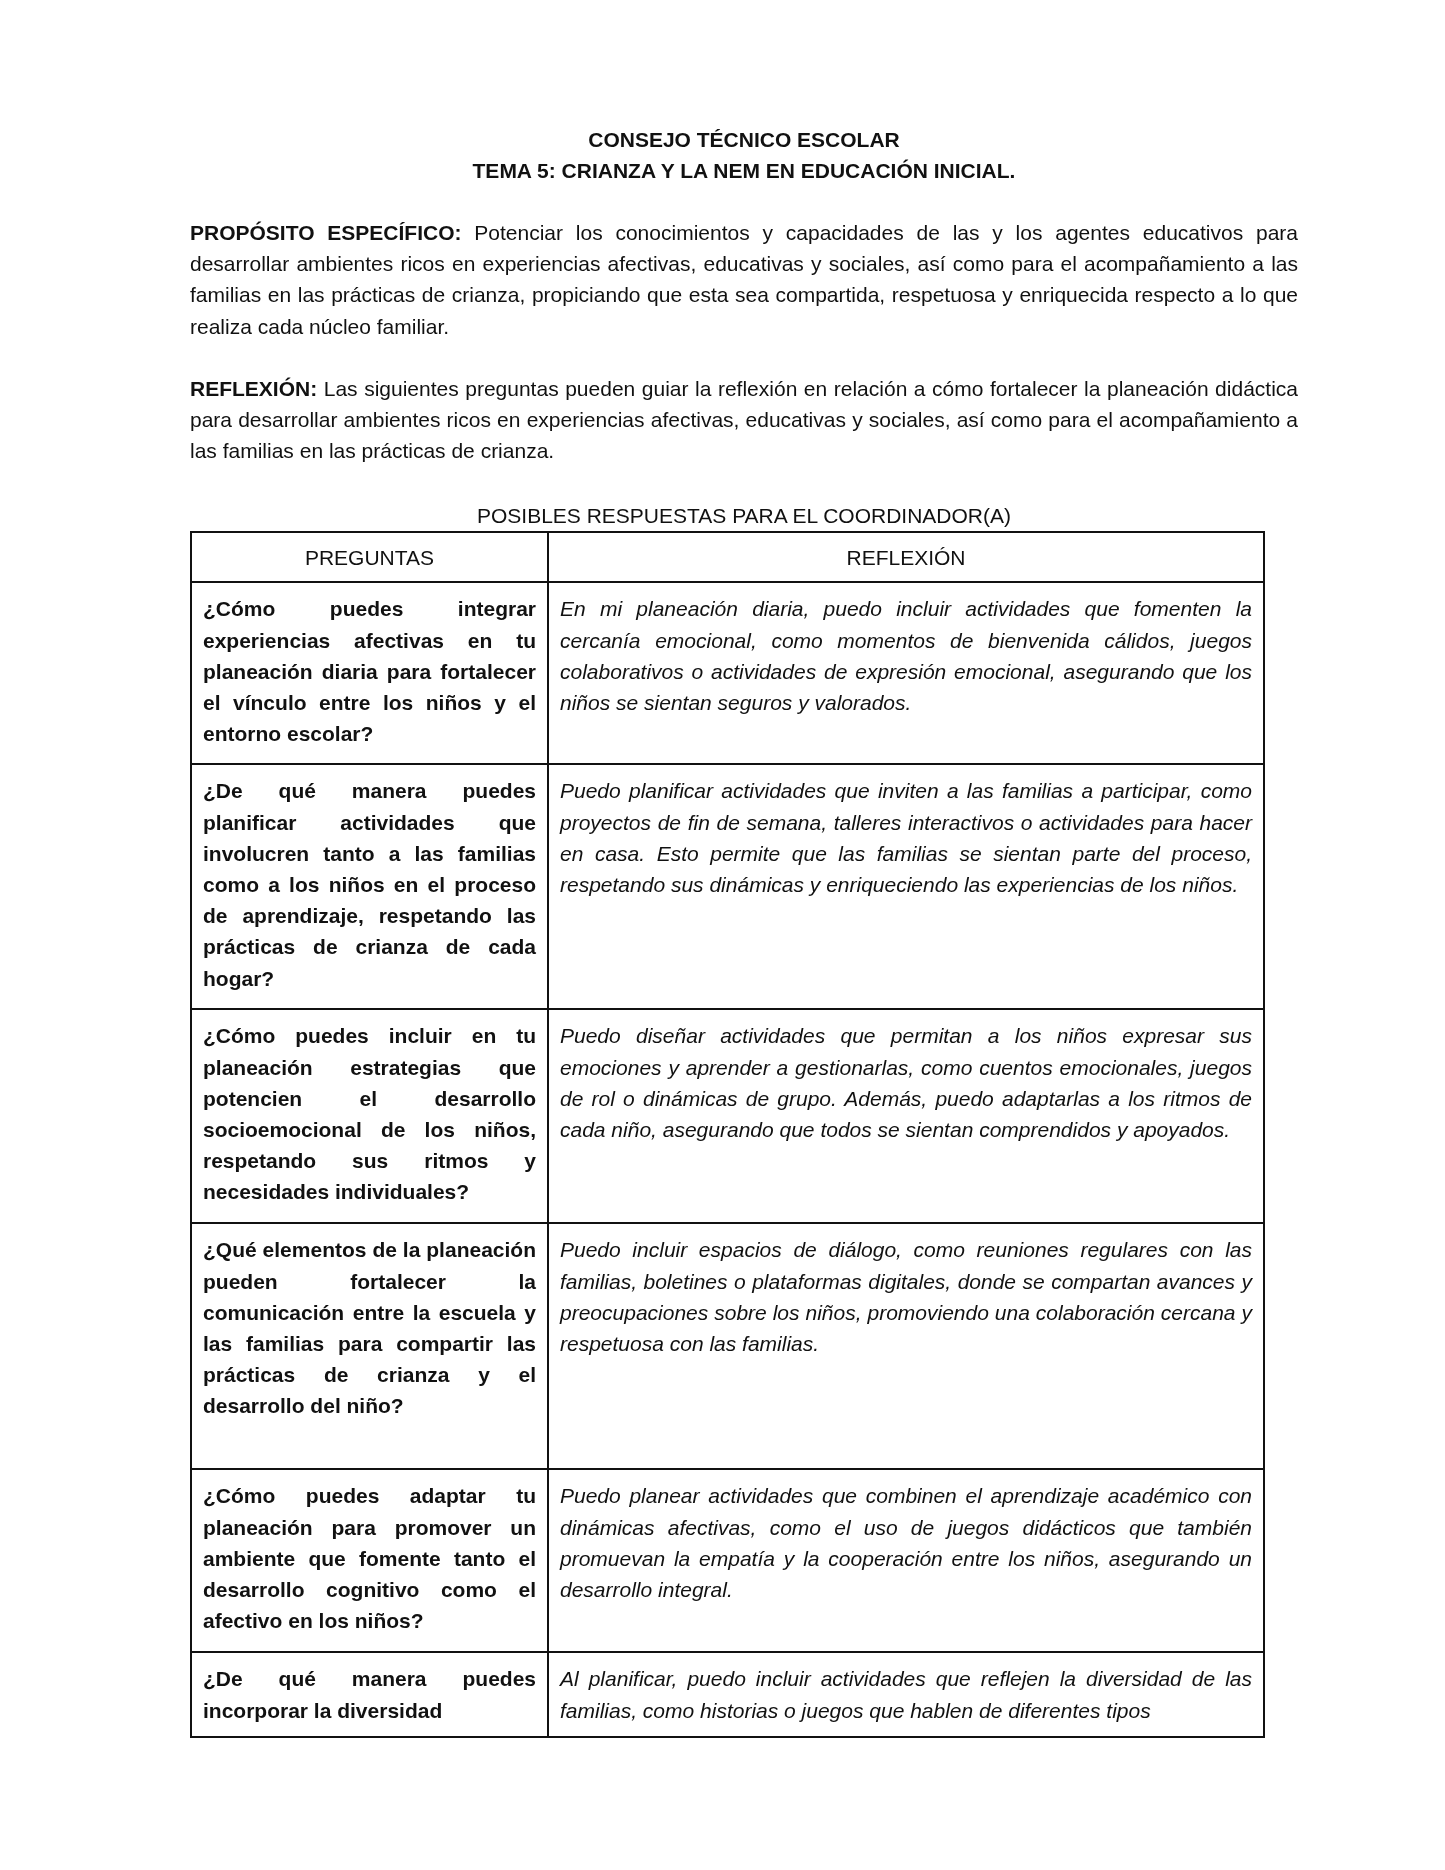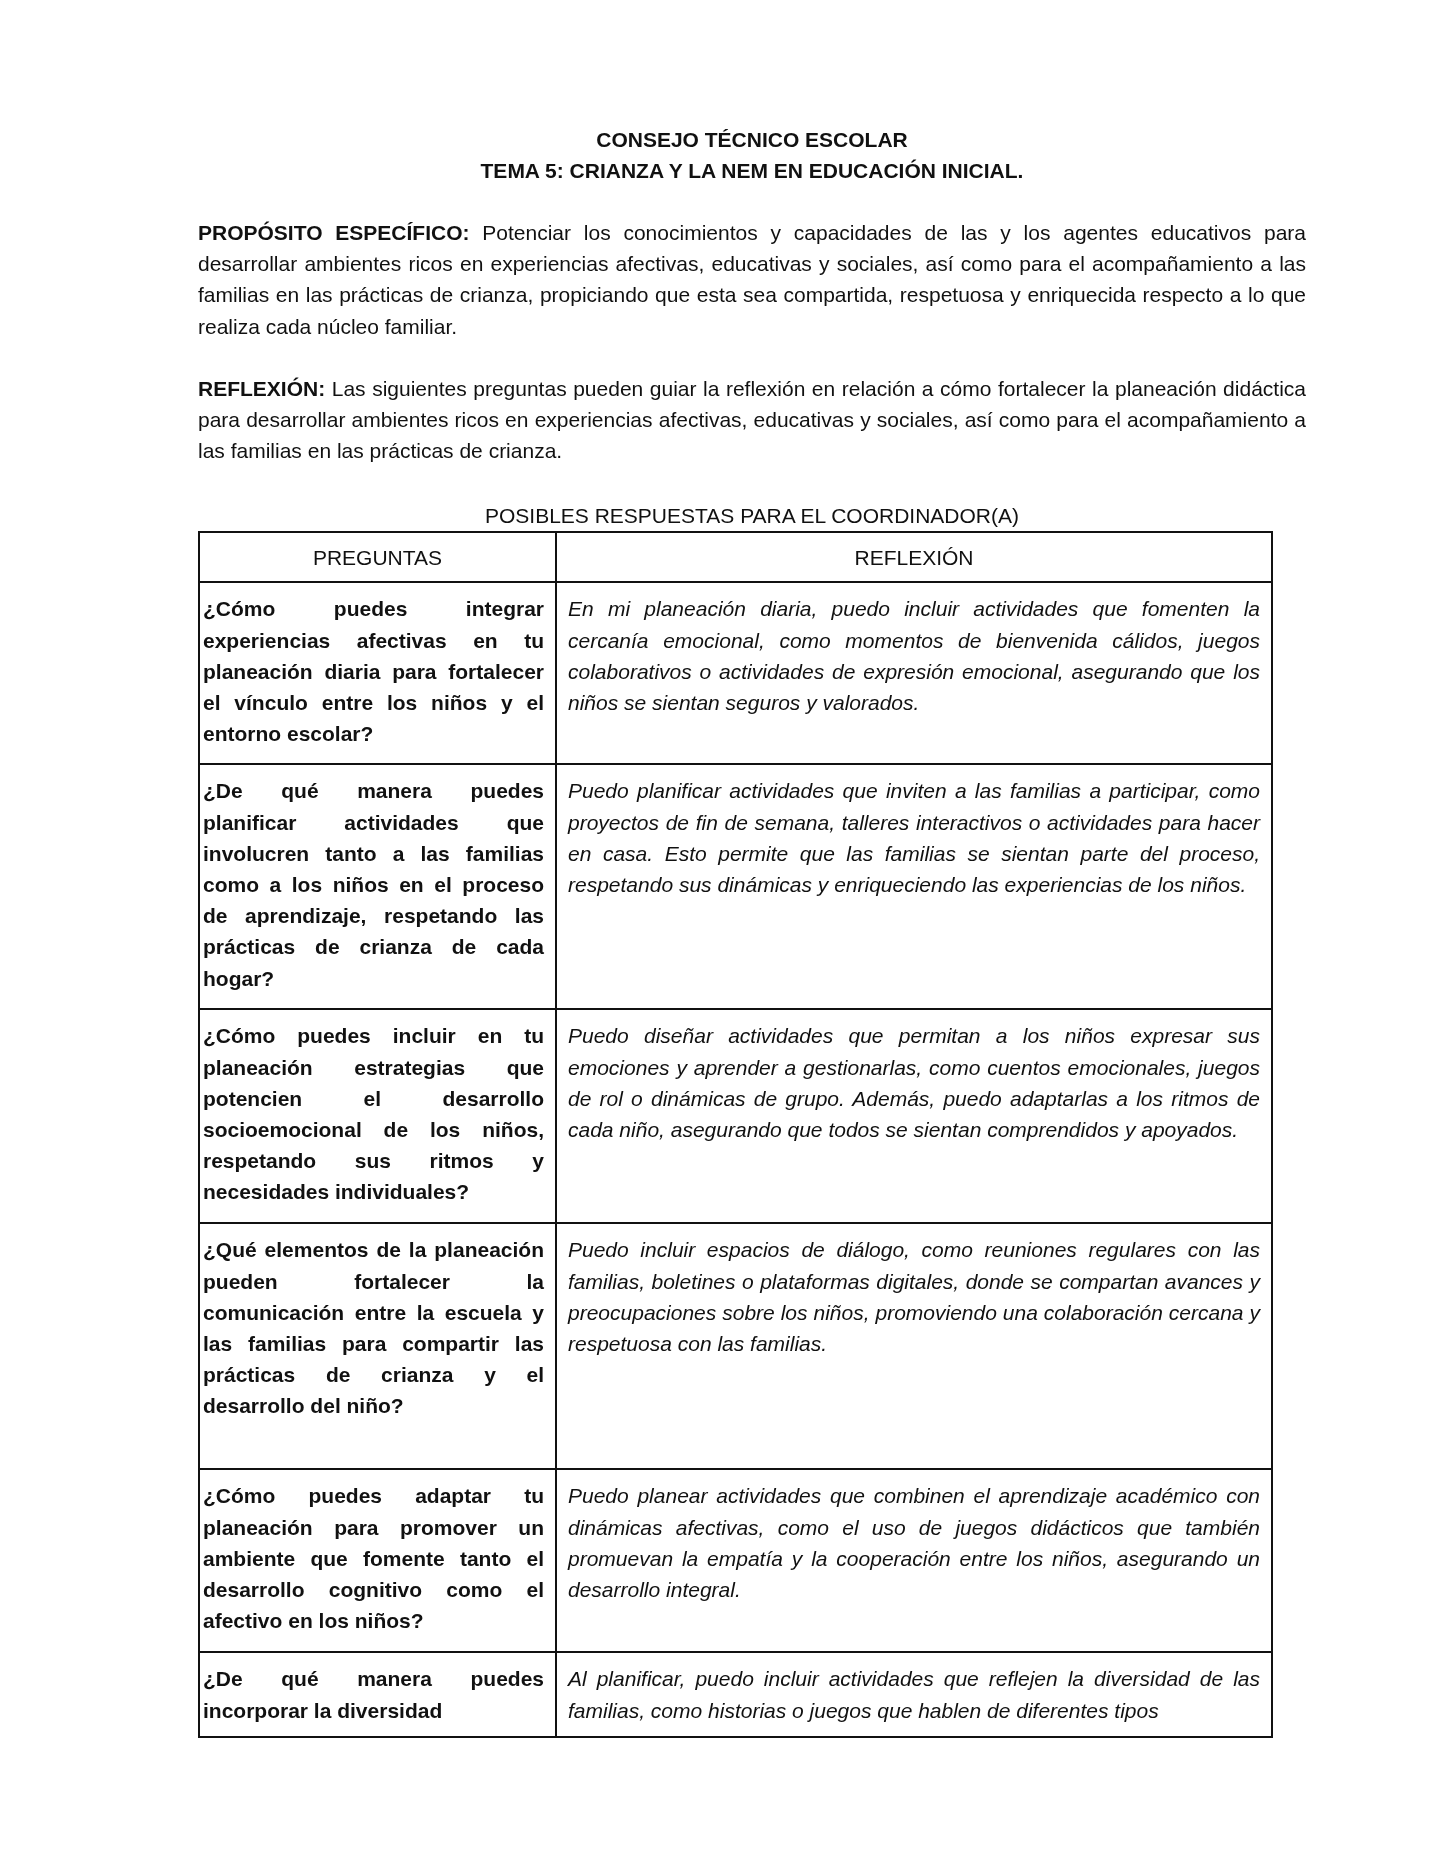--- a/index.html
+++ b/index.html
@@ -10,21 +10,21 @@
     body {
       width: 1445px;
       height: 1870px;
       position: relative;
       font-family: "Liberation Sans", sans-serif;
       color: #111111;
       overflow: hidden;
     }
     .page {
       position: absolute;
-      left: 198px;
+      left: 190px;
       top: 124px;
       width: 1108px;
     }
     .title {
       text-align: center;
       font-weight: bold;
       font-size: 21px;
       line-height: 31px;
       margin: 0;
     }
@@ -62,21 +62,21 @@
     table.qa th {
       height: 48px;
       vertical-align: middle;
       text-align: center;
       font-weight: normal;
       padding: 0;
     }
     table.qa td.q {
       font-weight: bold;
       text-align: justify;
-      padding: 10px 11px 10px 3px;
+      padding: 10px 11px 10px 11px;
       border-radius: 21px;
     }
     table.qa td.a {
       font-style: italic;
       text-align: justify;
       padding: 10px 11px 10px 11px;
     }
   </style>
 </head>
 <body>

